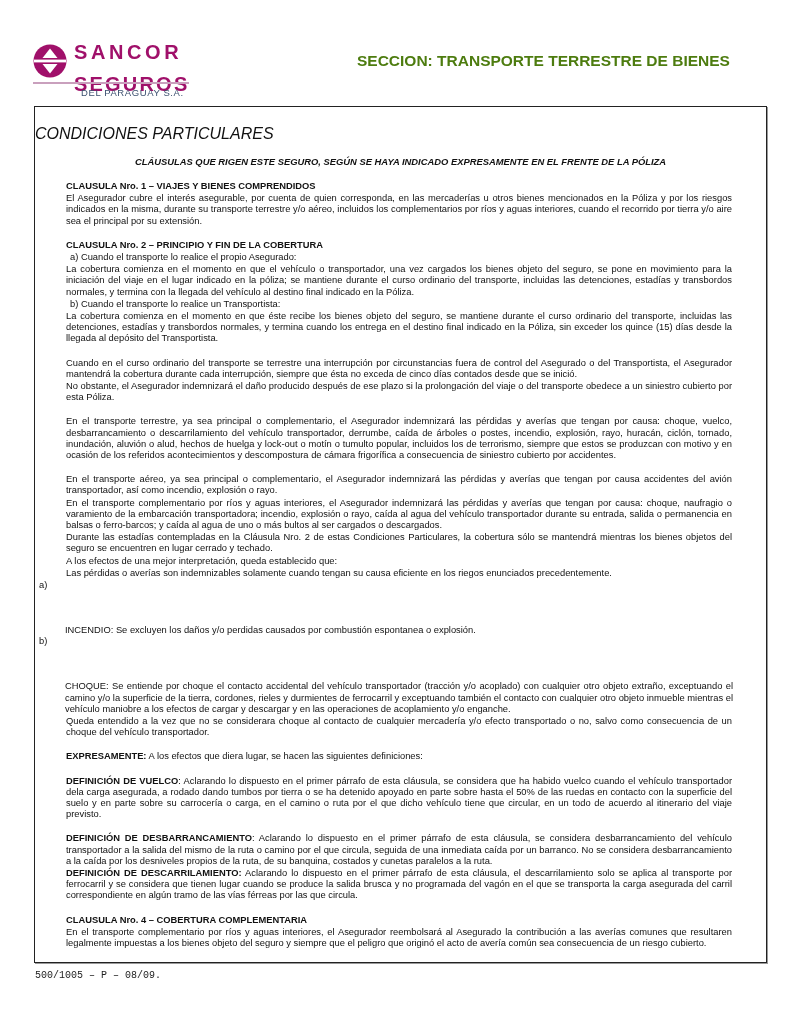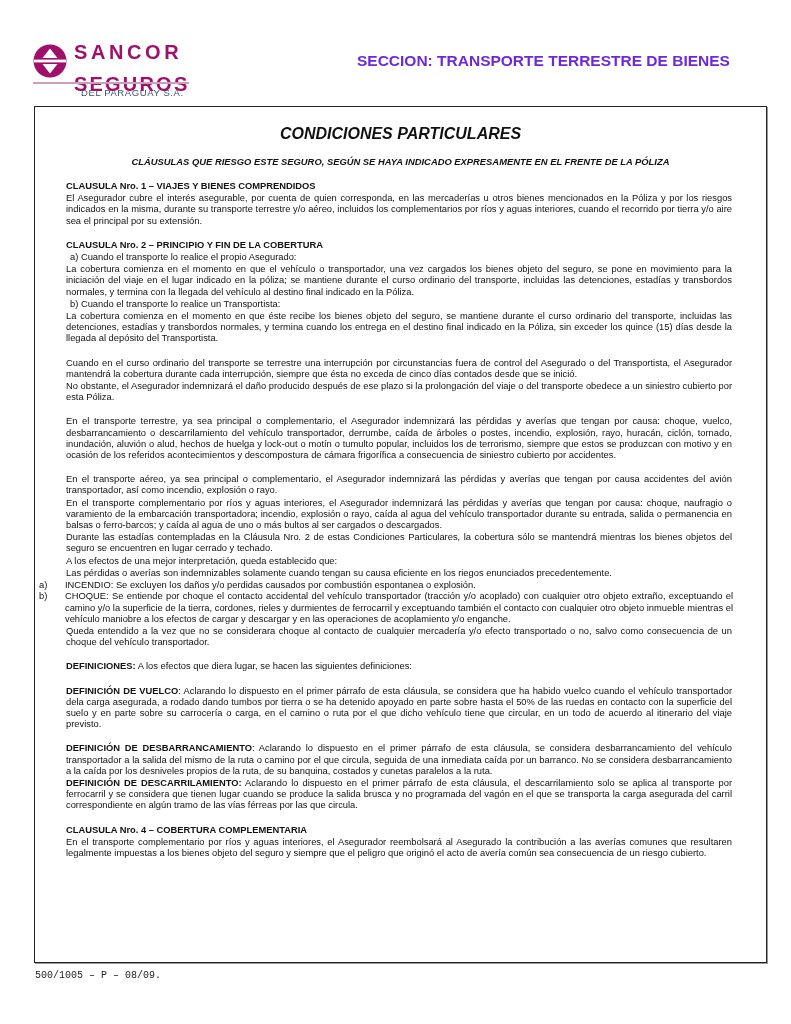--- a/index.html
+++ b/index.html
@@ -6,36 +6,36 @@
     body { width: 791px; height: 1024px; position: relative; overflow: hidden;
            font-family: "Liberation Sans", sans-serif; color: #111; }
     .logo { position: absolute; left: 33px; top: 40px; width: 160px; height: 62px; }
     .logo-mark { position: absolute; left: 0; top: 4px; width: 34px; height: 34px; }
     .logo-word { position: absolute; left: 41px; font-weight: bold; color: #a0106a;
                  font-size: 20px; letter-spacing: 2.2px; line-height: 18px; }
     .logo-word.l1 { top: 3px; letter-spacing: 3.6px; }
     .logo-word.l2 { top: 35px; }
     .logo-rule { position: absolute; left: 0; top: 42px; width: 156px; height: 2px; background: #c9a0bd; }
     .logo-sub { position: absolute; left: 48px; top: 47px; font-size: 9.5px; color: #3a4f6e; letter-spacing: 0.6px; }
-    .section-title { position: absolute; left: 357px; top: 52px; font-size: 15.5px; font-weight: bold; color: #6d28d9; }
+    .section-title { position: absolute; left: 357px; top: 52px; font-size: 15.5px; font-weight: bold; color: #4d7c0f; }
     .box { position: absolute; left: 34px; top: 106px; width: 731px; height: 855px;
            border: 1.5px solid #222; box-shadow: 1px 1px 0 #999; }
-    .main-title { position: absolute; left: 0; right: 0; top: 18px; text-align: center;
-                  font-size: 16px; font-weight: bold; font-style: italic; }
+    .main-title { position: absolute; left: 0; right: 0; top: 18px; text-align: left;
+                  font-size: 16px; font-weight: normal; font-style: italic; }
     .subtitle { position: absolute; left: 0; right: 0; top: 49px; text-align: center;
                 font-size: 9.4px; font-weight: bold; font-style: italic; }
     .content { position: absolute; left: 30px; right: 33px; top: 73px;
                font-size: 9.35px; line-height: 11.2px; text-align: justify; }
     .content p { margin: 1px; }
     .h { font-weight: bold; }
     .gap { height: 11px; }
     .ind { padding-left: 4px; }
     .li { display: flex; margin-left: -26px; }
     .li .m { width: 26px; flex: none; }
-    .li .t { flex: 1; }
+    .li .t { flex: 1; margin-top: 45px; }
     .footer { position: absolute; left: 35px; top: 970px; font-family: Liberation Mono, monospace;
               font-size: 10px; color: #222; }
   </style>
 </head>
 <body>
 
 <div class="logo">
   <svg class="logo-mark" viewBox="0 0 34 34">
     <circle cx="17" cy="17" r="16.5" fill="#a0106a"></circle>
     <rect x="1" y="15.6" width="32" height="2.8" fill="#ffffff"></rect>
@@ -45,21 +45,21 @@
   <div class="logo-word l1">SANCOR</div>
   <div class="logo-word l2">SEGUROS</div>
   <div class="logo-rule"></div>
   <div class="logo-sub">DEL PARAGUAY S.A.</div>
 </div>
 
 <div class="section-title">SECCION: TRANSPORTE TERRESTRE DE BIENES</div>
 
 <div class="box">
   <div class="main-title">CONDICIONES PARTICULARES</div>
-  <div class="subtitle">CLÁUSULAS QUE RIESGO ESTE SEGURO, SEGÚN SE HAYA INDICADO EXPRESAMENTE EN EL FRENTE DE LA PÓLIZA</div>
+  <div class="subtitle">CLÁUSULAS QUE RIGEN ESTE SEGURO, SEGÚN SE HAYA INDICADO EXPRESAMENTE EN EL FRENTE DE LA PÓLIZA</div>
 
   <div class="content">
 
     <p class="h">CLAUSULA Nro. 1 – VIAJES Y BIENES COMPRENDIDOS</p>
     <p>El Asegurador cubre el interés asegurable, por cuenta de quien corresponda, en las mercaderías u otros bienes mencionados en la Póliza y por los riesgos indicados en la misma, durante su transporte terrestre y/o aéreo, incluidos los complementarios por ríos y aguas interiores, cuando el recorrido por tierra y/o aire sea el principal por su extensión.</p>
     <div class="gap"></div>
 
     <p class="h">CLAUSULA Nro. 2 – PRINCIPIO Y FIN DE LA COBERTURA</p>
     <p class="ind">a)  Cuando el transporte lo realice el propio Asegurado:</p>
     <p>La cobertura comienza en el momento en que el vehículo o transportador, una vez cargados los bienes objeto del seguro, se pone en movimiento para la iniciación del viaje en el lugar indicado en la póliza; se mantiene durante el curso ordinario del transporte, incluidas las detenciones, estadías y transbordos normales, y termina con la llegada del vehículo al destino final indicado en la Póliza.</p>
@@ -81,21 +81,21 @@
       <span class="m">a)</span>
       <span class="t">INCENDIO: Se excluyen los daños y/o perdidas causados por combustión espontanea o explosión.</span>
     </div>
     <div class="li">
       <span class="m">b)</span>
       <span class="t">CHOQUE: Se entiende por choque el contacto accidental del vehículo transportador (tracción y/o acoplado) con cualquier otro objeto extraño, exceptuando el camino y/o la superficie de la tierra, cordones, rieles y durmientes de ferrocarril y exceptuando también el contacto con cualquier otro objeto inmueble mientras el vehículo maniobre a los efectos de cargar y descargar y en las operaciones de acoplamiento y/o enganche.</span>
     </div>
     <p>Queda entendido a la vez que no se considerara choque al contacto de cualquier mercadería y/o efecto transportado o no, salvo como consecuencia de un choque del vehículo transportador.</p>
     <div class="gap"></div>
 
-    <p><span class="h">DEFINICIONES:</span><span> A los efectos que diera lugar, se hacen las siguientes definiciones:</span></p>
+    <p><span class="h">EXPRESAMENTE:</span><span> A los efectos que diera lugar, se hacen las siguientes definiciones:</span></p>
     <div class="gap"></div>
     <p><span class="h">DEFINICIÓN DE VUELCO</span><span>: Aclarando lo dispuesto en el primer párrafo de esta cláusula, se considera que ha habido vuelco cuando el vehículo transportador dela carga asegurada, a rodado dando tumbos por tierra o se ha detenido apoyado en parte sobre hasta el 50% de las ruedas en contacto con la superficie del suelo y en parte sobre su carrocería o carga, en el camino o ruta por el que dicho vehículo tiene que circular, en un todo de acuerdo al itinerario del viaje previsto.</span></p>
     <div class="gap"></div>
     <p><span class="h">DEFINICIÓN DE DESBARRANCAMIENTO</span><span>: Aclarando lo dispuesto en el primer párrafo de esta cláusula, se considera desbarrancamiento del vehículo transportador a la salida del mismo de la ruta o camino por el que circula, seguida de una inmediata caída por un barranco.  No se considera desbarrancamiento a la caída por los desniveles propios de la ruta, de su banquina, costados y cunetas paralelos a la ruta.</span></p>
     <p><span class="h">DEFINICIÓN DE DESCARRILAMIENTO:</span><span> Aclarando lo dispuesto en el primer párrafo de esta cláusula, el descarrilamiento solo se aplica al transporte por ferrocarril y se considera que tienen lugar cuando se produce la salida brusca y no programada del vagón en el que se transporta la carga asegurada del carril correspondiente en algún tramo de las vías férreas por las que circula.</span></p>
     <div class="gap"></div>
 
     <p class="h">CLAUSULA Nro. 4 – COBERTURA COMPLEMENTARIA</p>
     <p>En el transporte complementario por ríos y aguas interiores, el Asegurador reembolsará al Asegurado la contribución a las averías comunes que resultaren legalmente impuestas a los bienes objeto del seguro y siempre que el peligro que originó el acto de avería común sea consecuencia de un riesgo cubierto.</p>
   </div>

